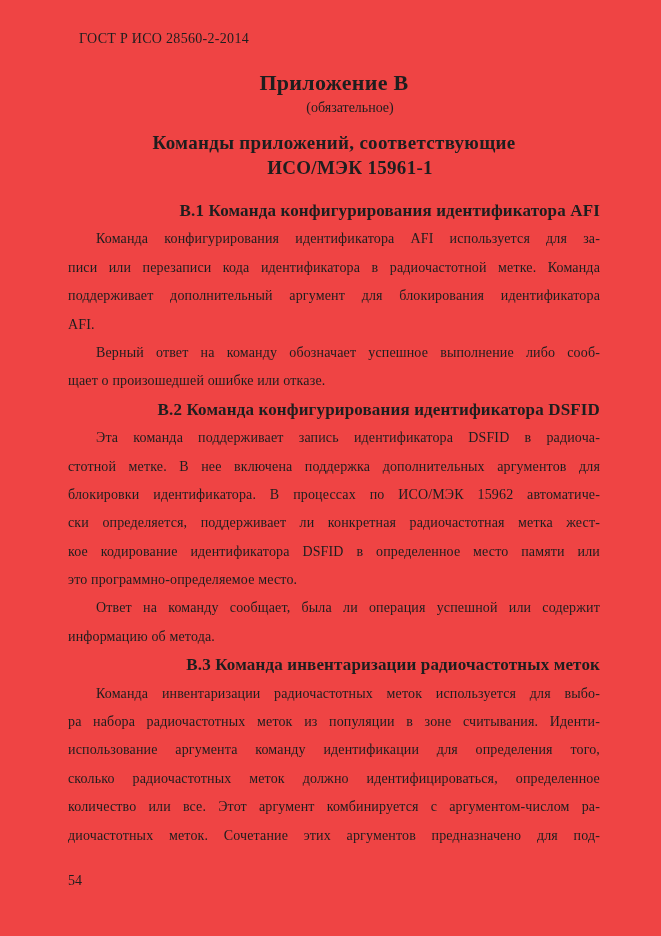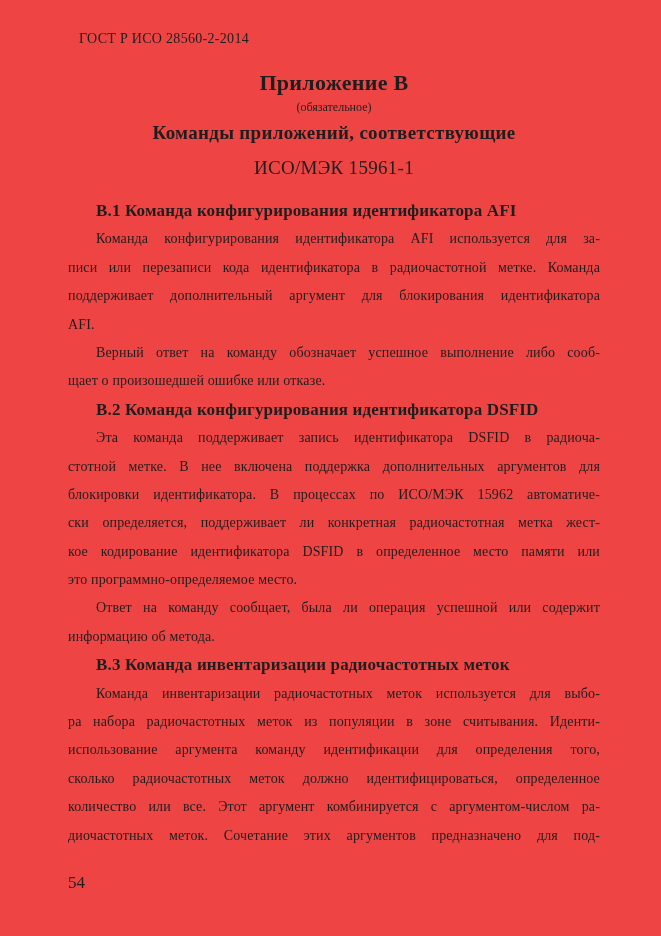--- a/index.html
+++ b/index.html
@@ -36,79 +36,80 @@
     top: 70px;
     left: 0;
     width: 100%;
     font-size: 22px;
     font-weight: 700;
     letter-spacing: 0.3px;
   }
   .appendix-note {
     position: absolute;
     top: 100px;
-    left: 0;
+    left: 16px;
     width: 100%;
-    font-size: 12px;
+    font-size: 14px;
     font-family: Liberation Serif, serif;
   }
   .appendix-title-1 {
     position: absolute;
-    top: 122px;
+    top: 132px;
     left: 0;
     width: 100%;
     font-size: 19px;
     font-weight: 700;
     letter-spacing: 0.3px;
   }
   .appendix-title-2 {
     position: absolute;
     top: 157px;
-    left: 0;
+    left: 16px;
     width: 100%;
     font-size: 19px;
-    font-weight: 400;
+    font-weight: 700;
     letter-spacing: 0.3px;
   }
   .content {
     position: absolute;
     top: 197px;
     left: 68px;
     width: 532px;
     font-size: 14px;
   }
   .content .line {
     line-height: 28.4px;
     height: 28.4px;
     letter-spacing: 0.15px;
   }
   .heading-line {
     font-weight: 700;
     font-size: 17px;
     padding-left: 28px;
     letter-spacing: 0.2px;
+    text-align: right;
   }
   .pline {
     text-align: justify;
     text-align-last: justify;
     -moz-text-align-last: justify;
   }
   .pline.first {
     padding-left: 28px;
   }
   .pline.endpara {
     text-align: center;
     text-align-last: left;
     -moz-text-align-last: left;
   }
   .page-number {
     position: absolute;
     top: 873px;
     left: 68px;
-    font-size: 17px;
+    font-size: 14px;
   }
 </style>
 </head>
 <body>
 
 <div class="page">
 
   <div class="doc-header">ГОСТ Р ИСО 28560-2-2014</div>
 
   <div class="appendix">

